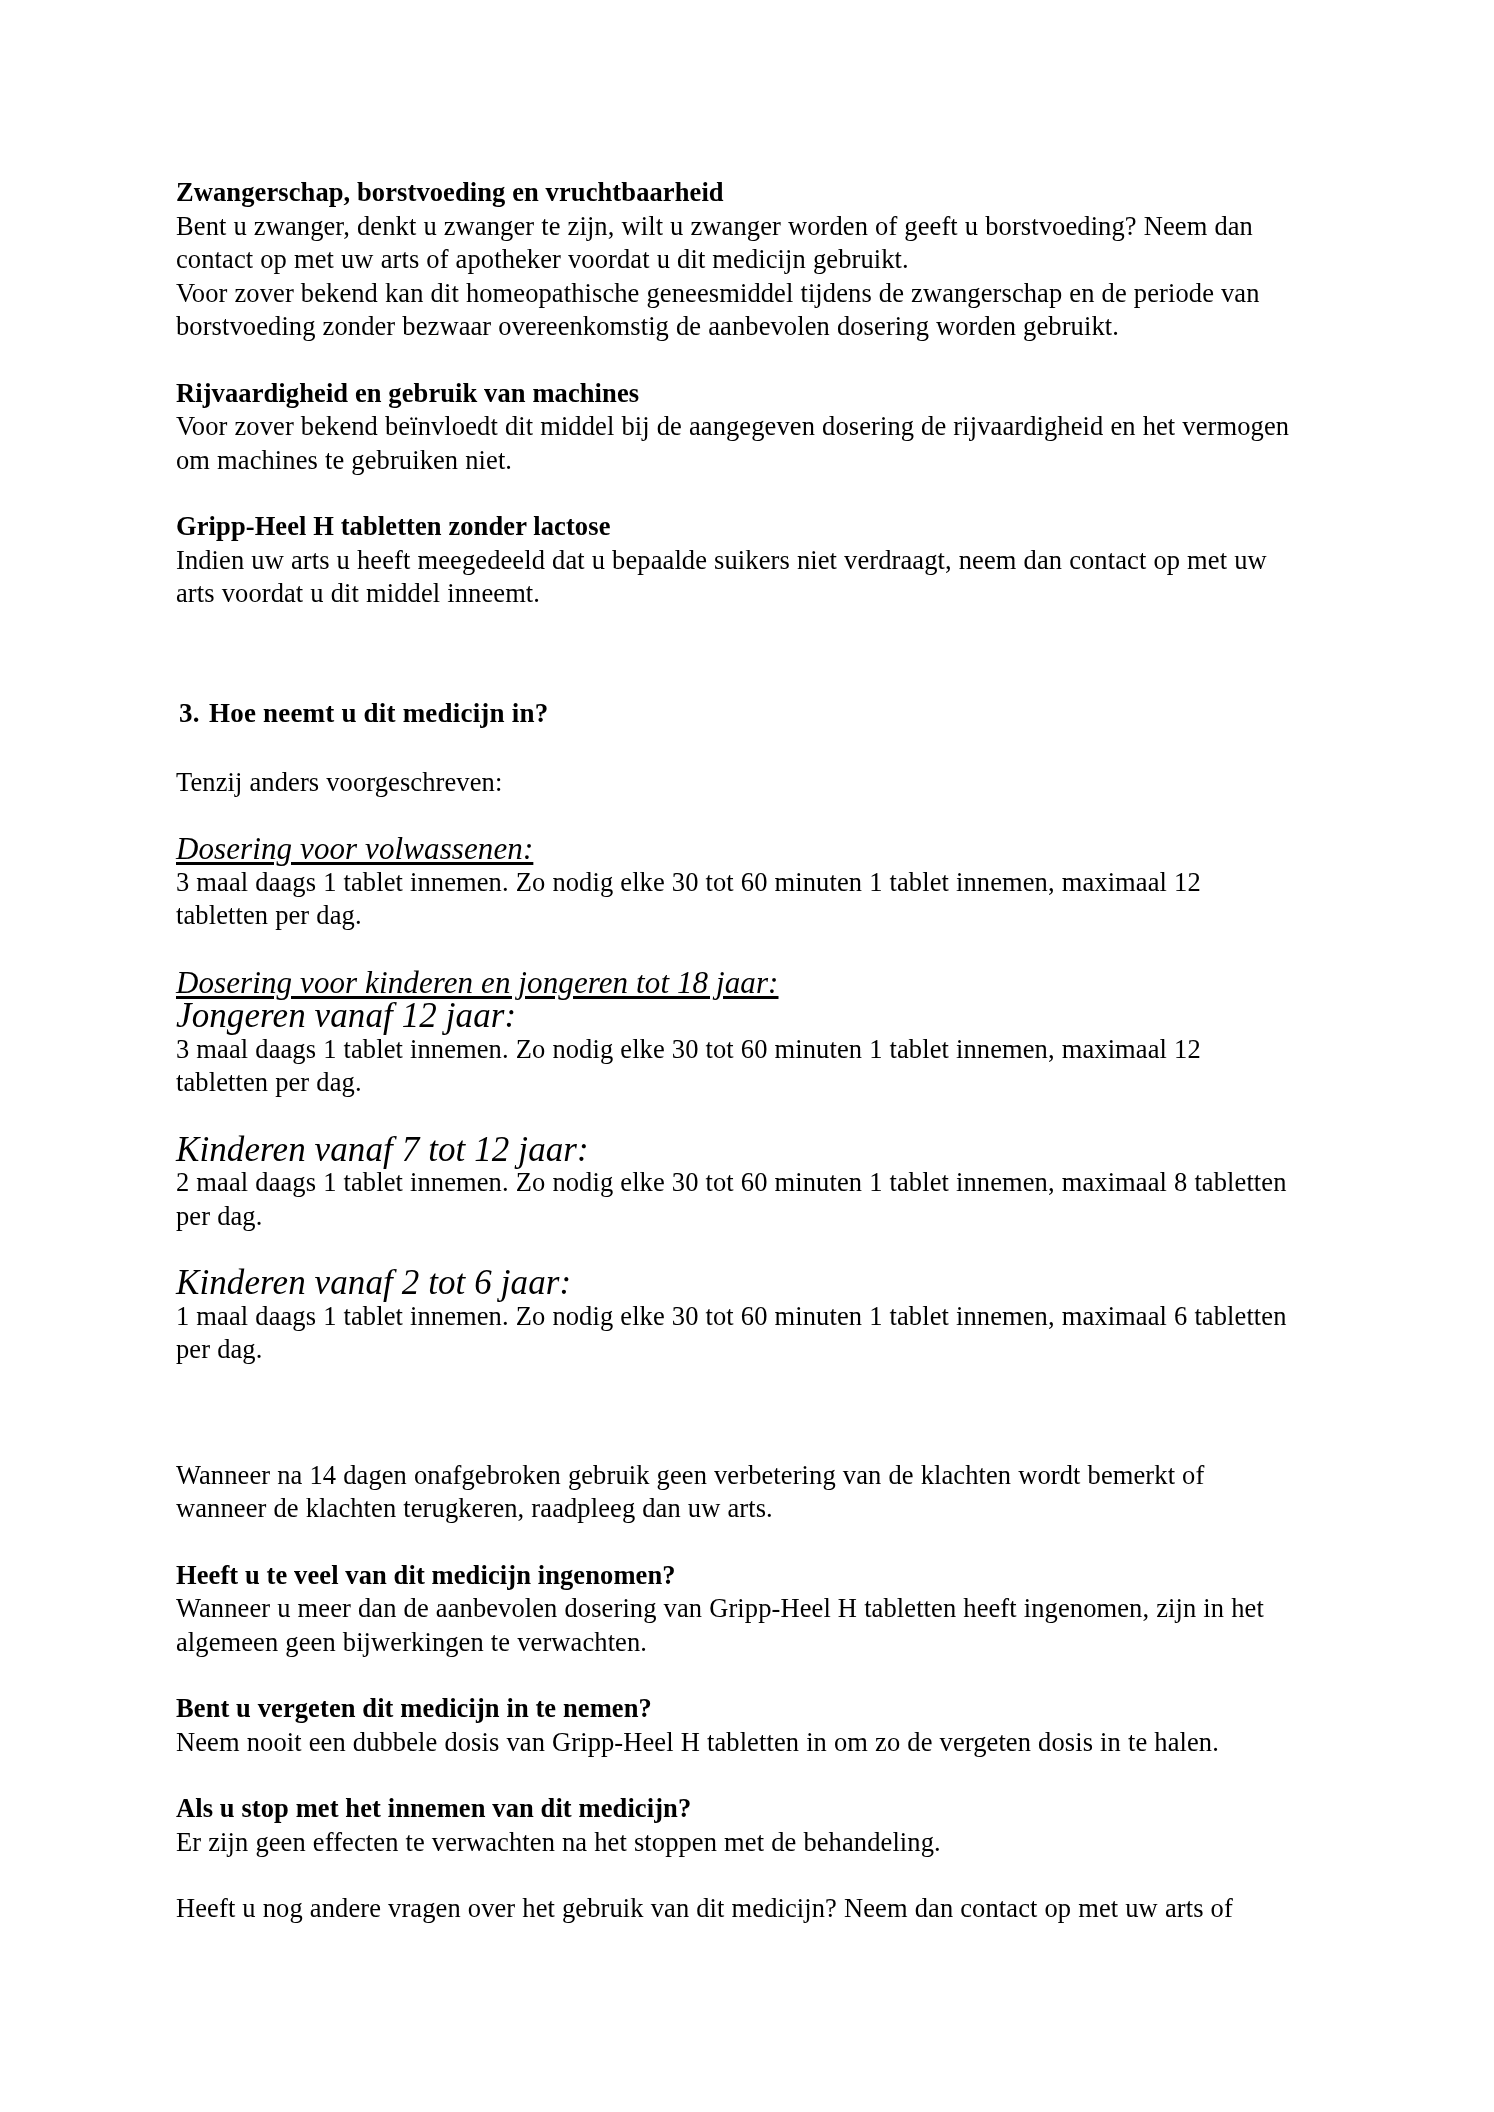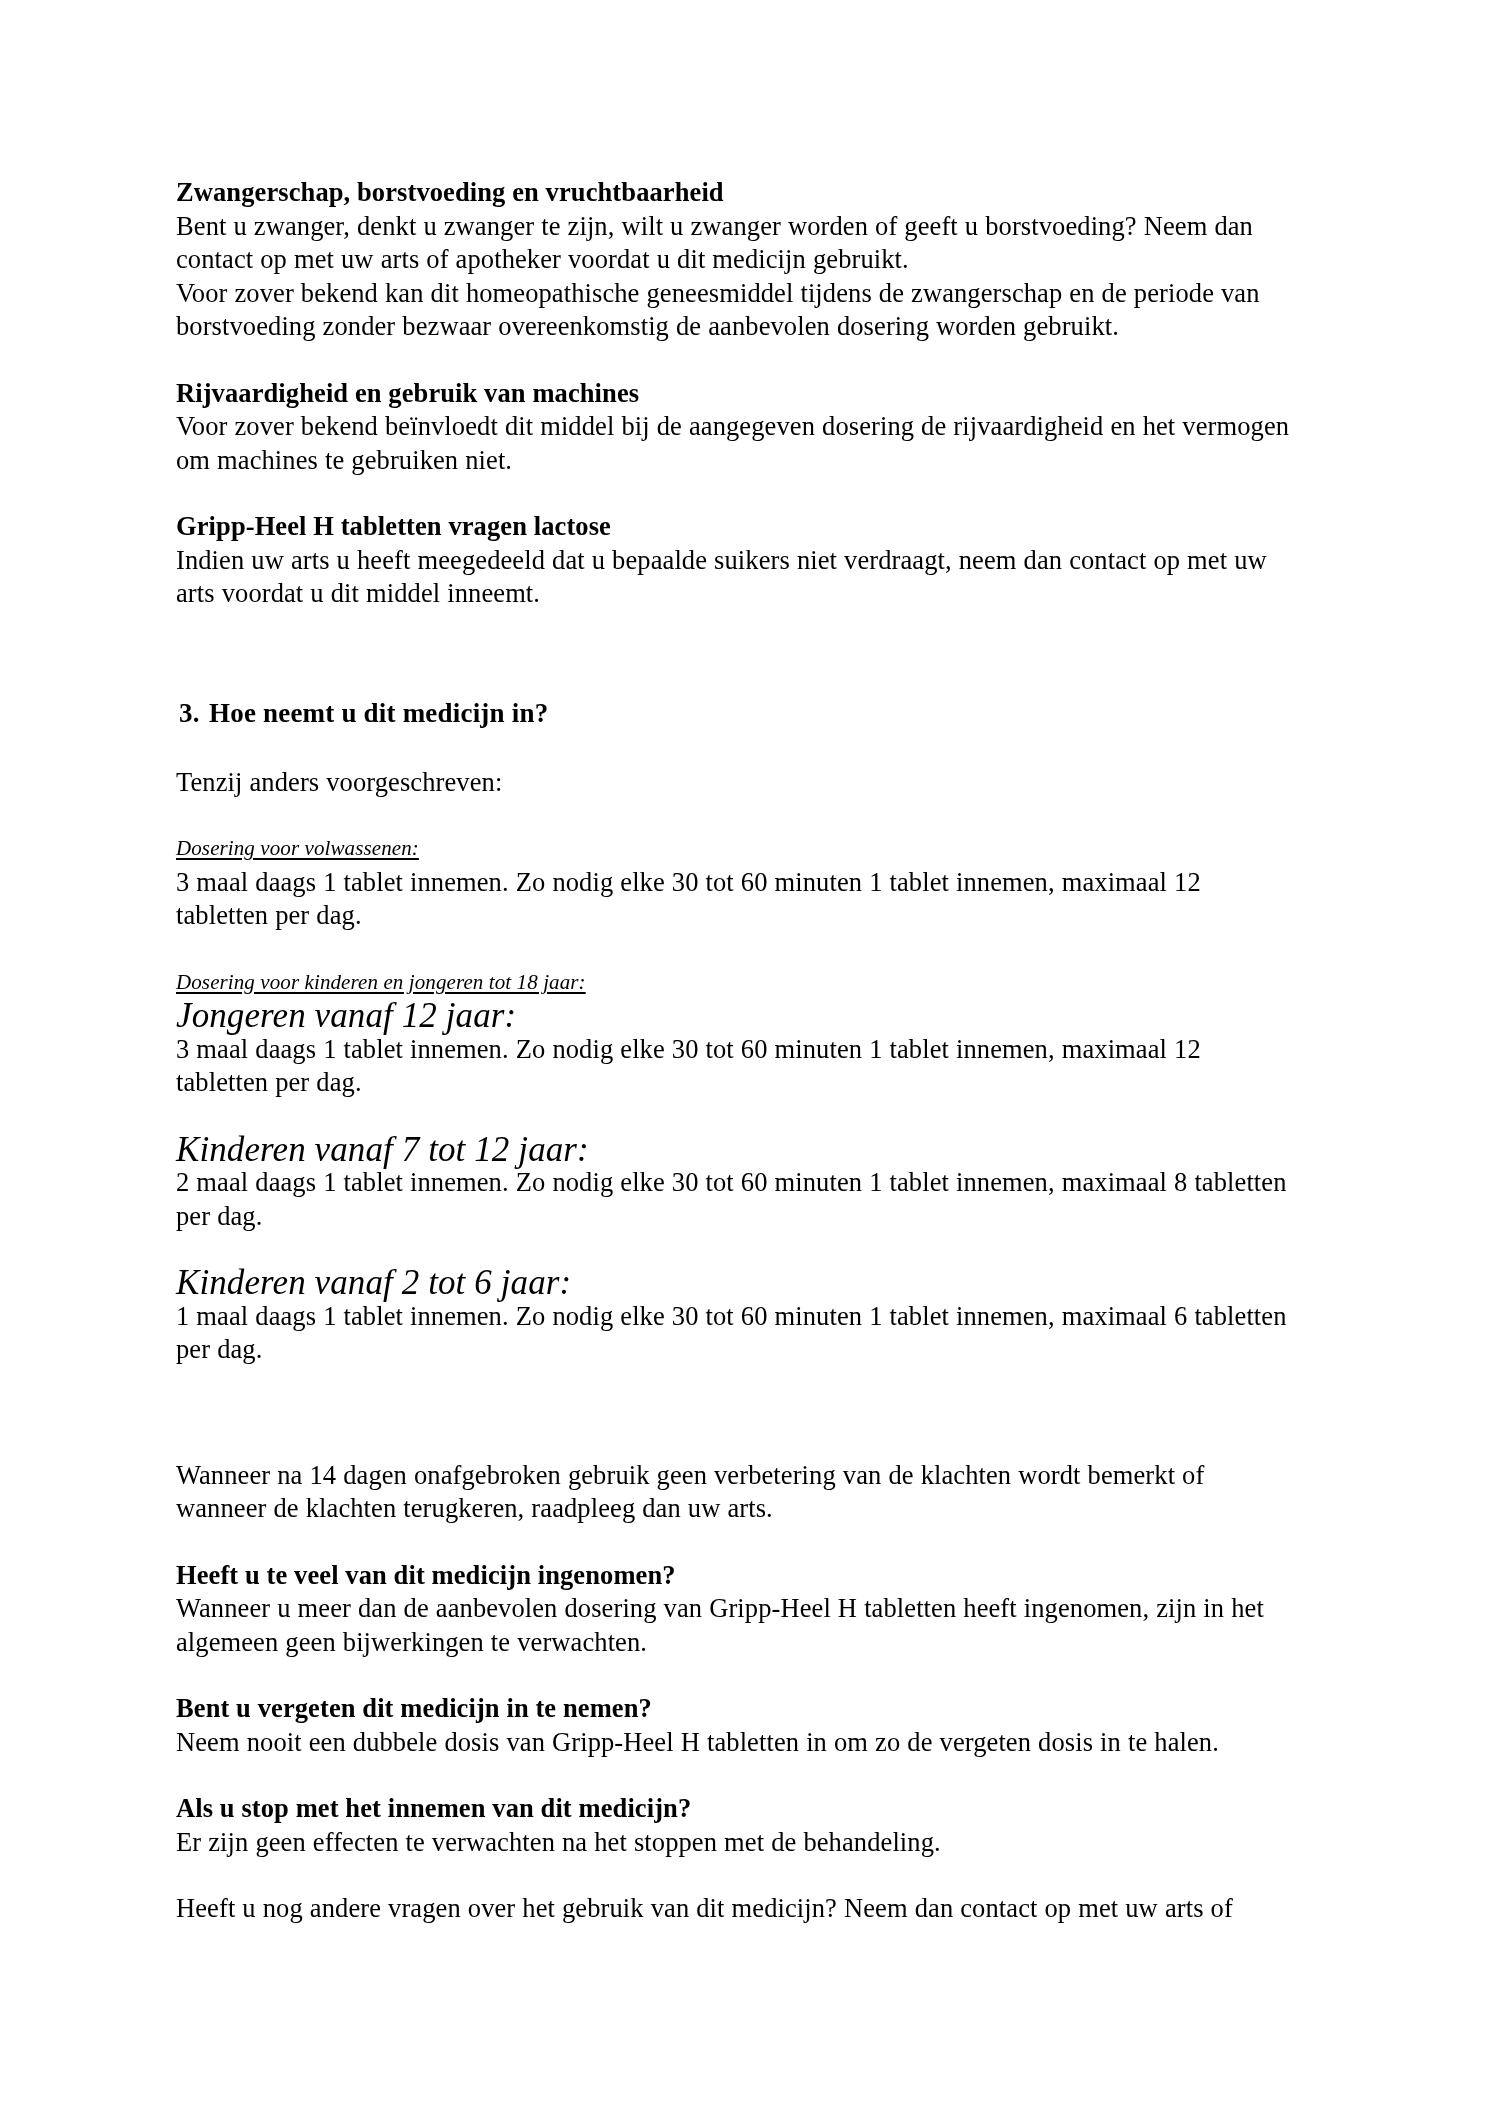--- a/index.html
+++ b/index.html
@@ -48,21 +48,21 @@
     line-height: 34px;
     font-weight: bold;
     margin: 3px;
     letter-spacing: 0.2px;
   }
   .section-heading .num {
     display: inline-block;
     min-width: 30px;
   }
   .sub-underline {
-    font-size: 21px;
+    font-size: 31px;
     line-height: 33.5px;
     font-style: italic;
     text-decoration: underline;
     text-underline-offset: 3px;
     margin: 0;
     letter-spacing: 0.1px;
   }
   .sub-italic {
     font-size: 35px;
     line-height: 33.5px;
@@ -91,21 +91,21 @@
     <div class="gap-md"></div>
 
     <div class="block">
       <p class="heading">Rijvaardigheid en gebruik van machines</p>
       <p class="para">Voor zover bekend beïnvloedt dit middel bij de aangegeven dosering de rijvaardigheid en het vermogen om machines te gebruiken niet.</p>
     </div>
 
     <div class="gap-md"></div>
 
     <div class="block">
-      <p class="heading">Gripp-Heel H tabletten vragen lactose</p>
+      <p class="heading">Gripp-Heel H tabletten zonder lactose</p>
       <p class="para">Indien uw arts u heeft meegedeeld dat u bepaalde suikers niet verdraagt, neem dan contact op met uw arts voordat u dit middel inneemt.</p>
     </div>
 
     <div class="gap-xxl"></div>
 
     <div class="block">
       <p class="section-heading">
         <span class="num">3.</span><span>Hoe neemt u dit medicijn in?</span>
       </p>
 

